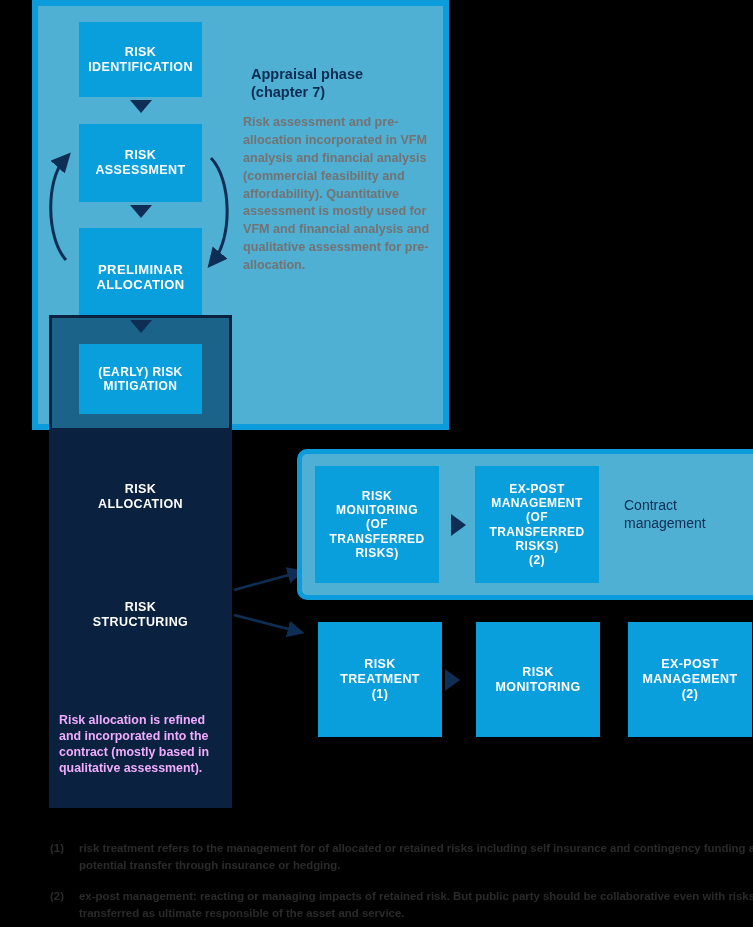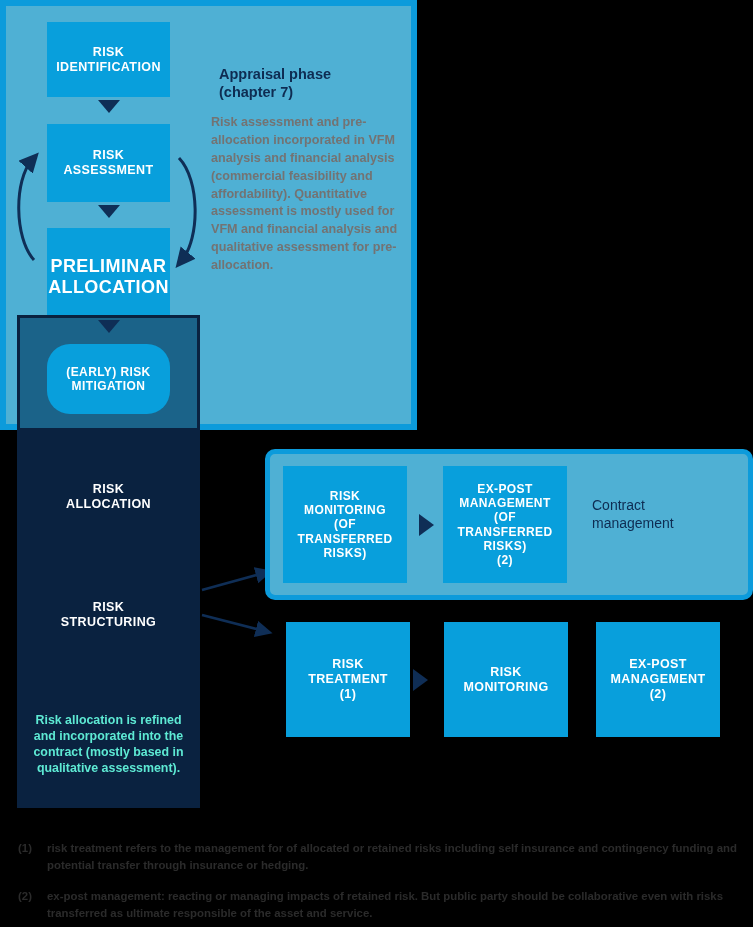--- a/index.html
+++ b/index.html
@@ -1,40 +1,40 @@
 <!DOCTYPE html>
 <html><head>
 <meta charset="utf-8">
 <style>
   html,body{margin:0;padding:0;background:#000;}
   body{
     width:753px;height:927px;position:relative;overflow:hidden;
     font-family:"Liberation Sans", sans-serif;
     -webkit-font-smoothing:antialiased;
   }
-  .stage{position:absolute;inset:0;}
+  .stage{position:absolute;inset:0;margin-left:32px;}
 
   
   .panel{position:absolute;box-sizing:border-box;}
   .appraisal-panel{
     left:0;top:0;width:417px;height:430px;
     background:#4FB0D4;border:6px solid #0C9BDB;
   }
   .box{
     position:absolute;box-sizing:border-box;background:#089FDC;
     color:#fff;font-weight:bold;text-align:center;
     display:flex;align-items:center;justify-content:center;
     letter-spacing:.4px;line-height:1.18;
   }
   .box span{display:block;padding:0 4px;}
 
   #box-risk-identification{left:47px;top:22px;width:123px;height:75px;font-size:12.5px;}
   #box-risk-assessment   {left:47px;top:124px;width:123px;height:78px;font-size:12.5px;}
-  #box-preliminar-alloc  {left:47px;top:228px;width:123px;height:98px;font-size:18px;}
-  #box-early-mitigation  {left:47px;top:344px;width:123px;height:70px;font-size:12px;border-radius:23px;}
+  #box-preliminar-alloc  {left:47px;top:228px;width:123px;height:98px;font-size:13px;}
+  #box-early-mitigation  {left:47px;top:344px;width:123px;height:70px;font-size:12px;}
 
   
   .tri-down{
     position:absolute;width:0;height:0;
     border-left:11px solid transparent;border-right:11px solid transparent;
     border-top:13px solid #0F2E56;
   }
   #tri-1{left:98px;top:100px;}
   #tri-2{left:98px;top:205px;}
   #tri-3{left:98px;top:320px;}
@@ -73,22 +73,22 @@
     position:absolute;left:17px;top:428px;width:183px;height:380px;
     background:#0A2240;box-sizing:border-box;
   }
   .navy-label{
     position:absolute;width:100%;text-align:center;color:#fff;
     font-weight:bold;font-size:12.5px;line-height:1.2;letter-spacing:.4px;
   }
   #label-risk-allocation{top:54px;}
   #label-risk-structuring{top:172px;}
   .navy-faded{
-    position:absolute;top:285px;left:10px;width:163px;text-align:center;
-    color:#5eead4;font-weight:bold;font-size:12.4px;line-height:1.28;
+    position:absolute;top:285px;left:10px;width:163px;
+    color:#f0abfc;font-weight:bold;font-size:12.4px;line-height:1.28;
   }
 
   
   #structuring-arrows{position:absolute;left:196px;top:565px;width:95px;height:75px;overflow:visible;}
 
   
   .contract-panel{
     left:265px;top:449px;width:488px;height:151px;
     background:#4FB0D4;border:5px solid #0C9BDB;border-radius:10px;
   }

